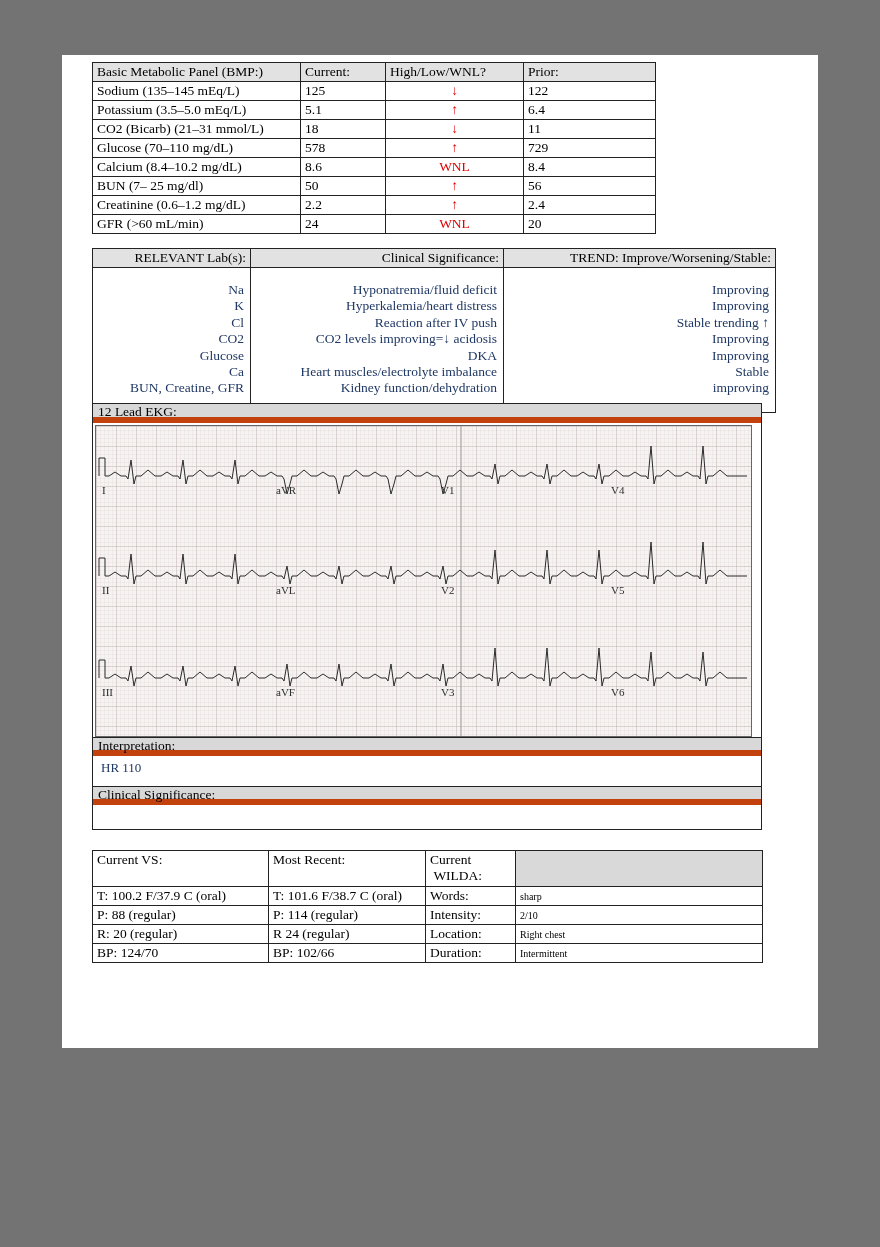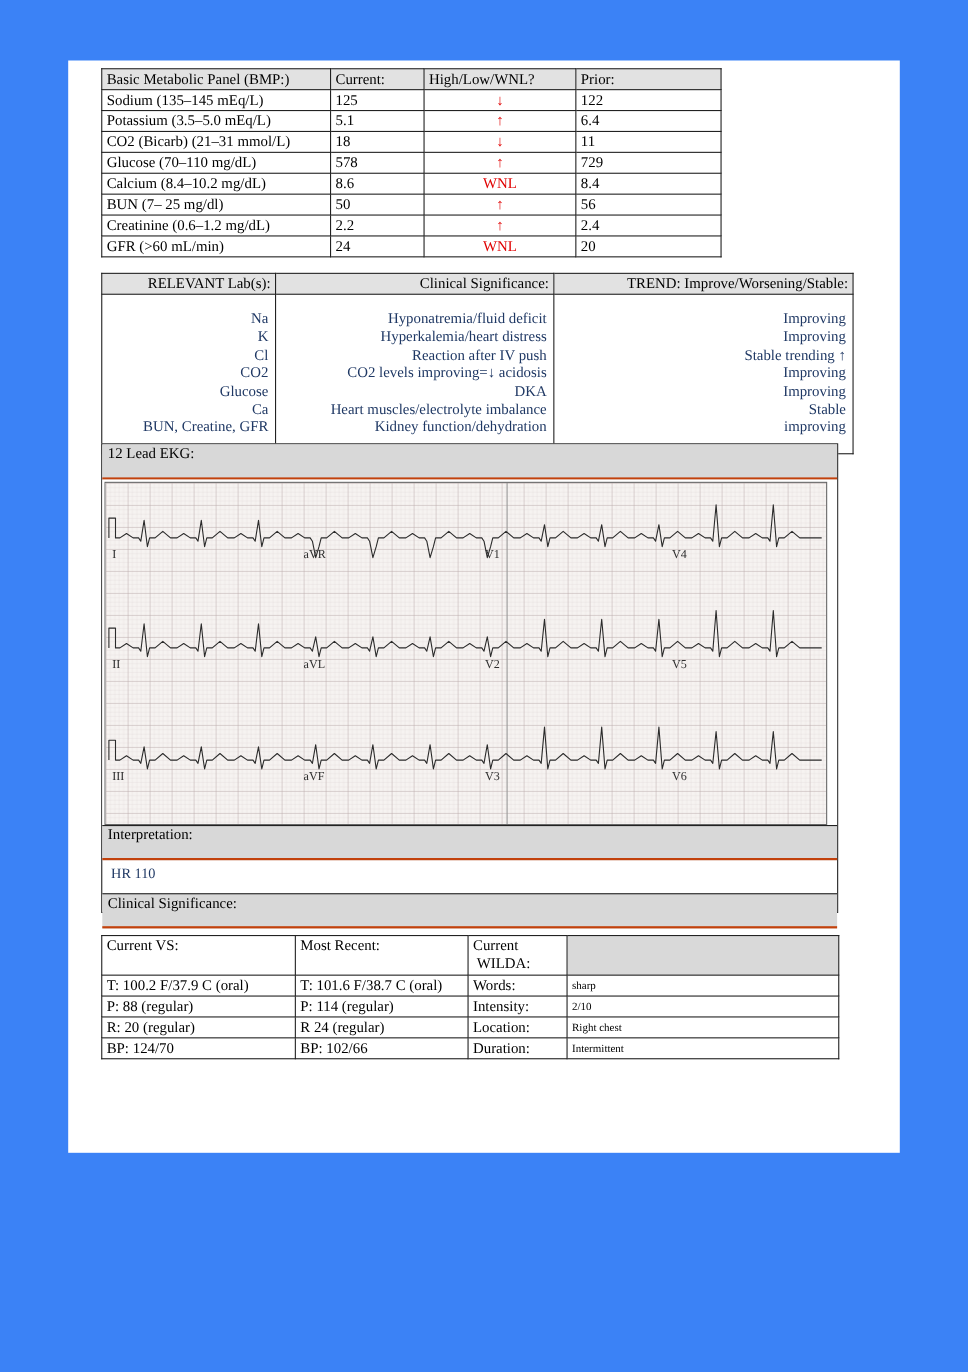--- a/index.html
+++ b/index.html
@@ -1,16 +1,16 @@
 <!DOCTYPE html>
 <html><head>
 <meta charset="utf-8">
 <style>
   html,body{margin:0;padding:0;background:#000;}
-  .canvas{position:relative;width:880px;height:1247px;background:#3b82f6;overflow:hidden;
+  .canvas{position:relative;width:880px;height:1247px;background:#737373;overflow:hidden;
           font-family:"Liberation Serif", serif;}
   .page{position:absolute;left:62px;top:55px;width:756px;height:993px;background:#fff;color:#000;}
 
   table{border-collapse:collapse;position:absolute;table-layout:fixed;}
   td{border:1px solid #222;font-size:13.5px;padding:1px 4px;overflow:hidden;white-space:nowrap;vertical-align:middle;}
 
   
   .bmp{left:30px;top:7px;width:563px;}
   .bmp td{height:15px;}
   .bmp tr.hdr td{background:#e2e2e2;}
@@ -20,21 +20,21 @@
   .question{position:absolute;left:592px;top:82px;width:172px;font-size:15px;line-height:1.27;}
 
   
   .rel{left:30px;top:193px;width:683px;text-align:right;}
   .rel tr.hdr td{background:#e2e2e2;height:16px;}
   .rel tr.body td{vertical-align:top;padding:14px 6px;height:116px;}
   .rel tr.body div{line-height:16.4px;color:#1f3864;white-space:nowrap;}
 
   
   .ekg-section{position:absolute;left:30px;top:348px;width:670px;height:427px;border:1px solid #222;box-sizing:border-box;background:#fff;}
-  .bar{background:#d8d8d8;border-top:1px solid #222;border-bottom:2px solid #c2410c;height:32px;box-sizing:border-box;
+  .bar{background:#d8d8d8;border-top:1px solid #222;border-bottom:6px solid #c2410c;height:19px;box-sizing:border-box;
        font-size:13.5px;line-height:15px;padding-left:5px;font-family:Liberation Serif, serif;}
   .bar.first{border-top:none;}
   .ekg-wrap{height:314px;box-sizing:border-box;padding:2px 0 0 2px;background:#fff;}
   svg.ekg{display:block;border:1px solid #666;}
   .lead-label{font:11px "Liberation Serif", serif;fill:#2e2e2e;}
   .interp{height:30px;box-sizing:border-box;color:#1f3864;font-size:13px;padding:4px 0 0 8px;}
 
   
   .vs{left:30px;top:795px;width:670px;}
   .vs td{height:16px;}

